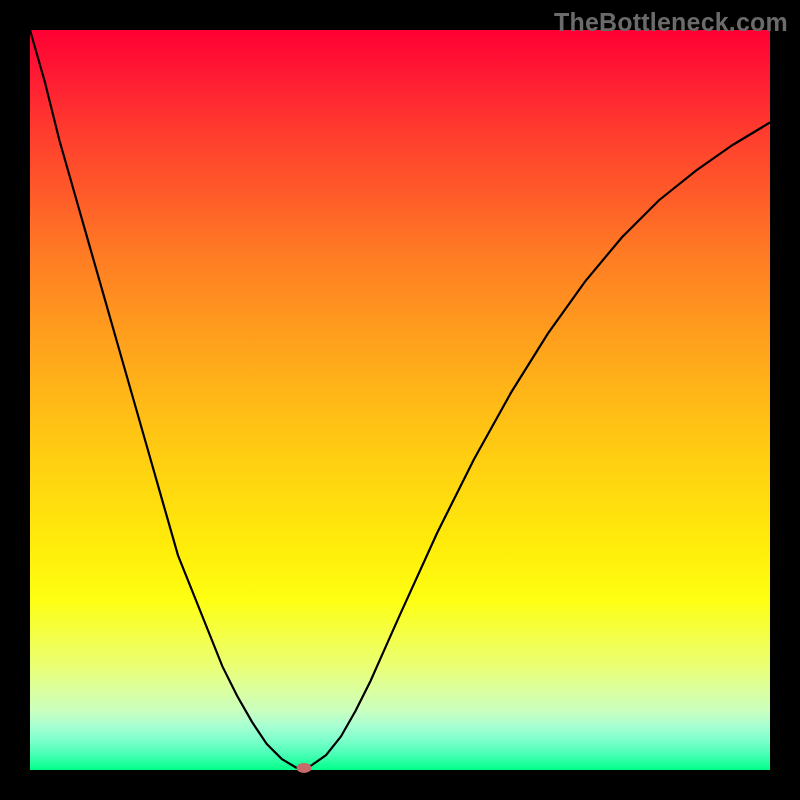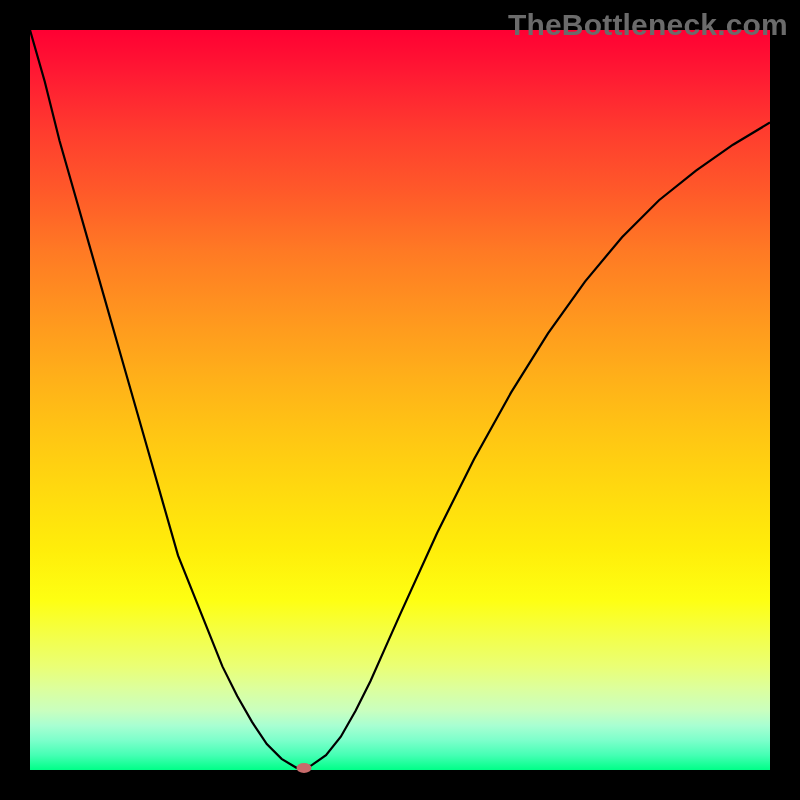--- a/index.html
+++ b/index.html
@@ -39,21 +39,21 @@
       #a8ffd2 94%,
       #7cffcb 96%,
       #45ffb4 98%,
       #00ff88 100%);
   }
   .watermark {
     position: absolute;
     top: 8px;
     right: 12px;
     font-family: Arial, Helvetica, sans-serif;
-    font-size: 30px;
+    font-size: 25px;
     font-weight: 600;
     color: #6b6b6b;
     letter-spacing: 0.2px;
     user-select: none;
   }
   .curve-svg {
     position: absolute;
     inset: 0;
     width: 100%;
     height: 100%;

